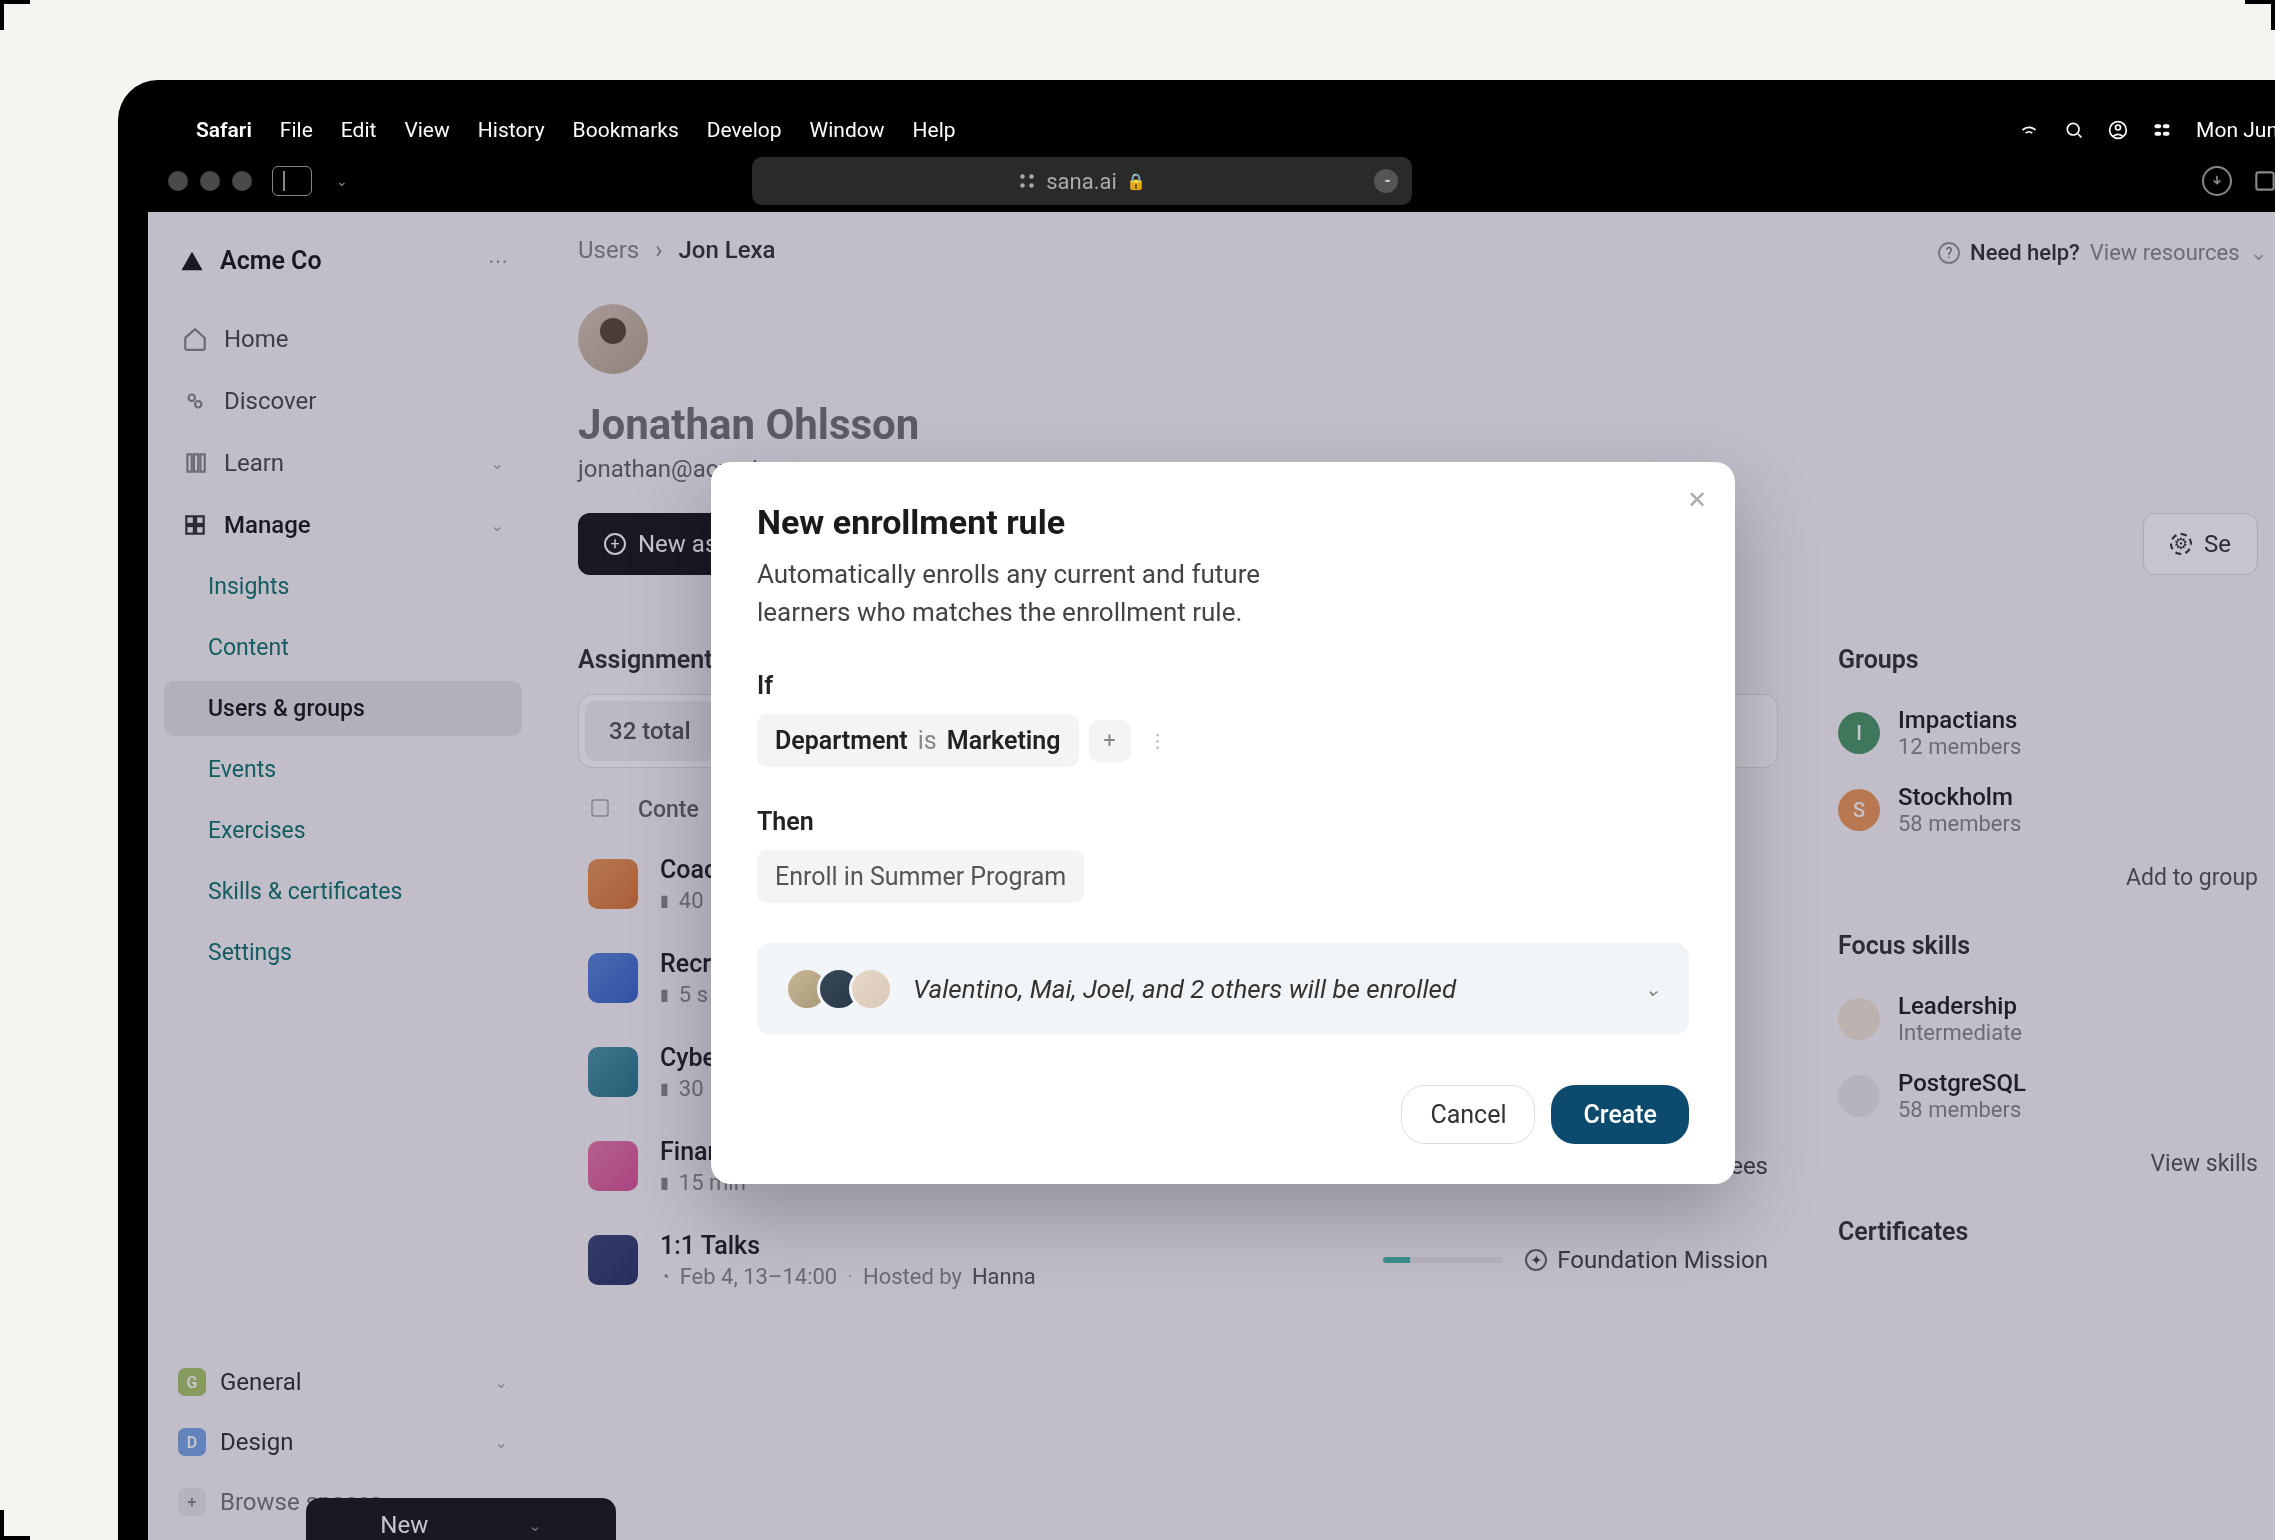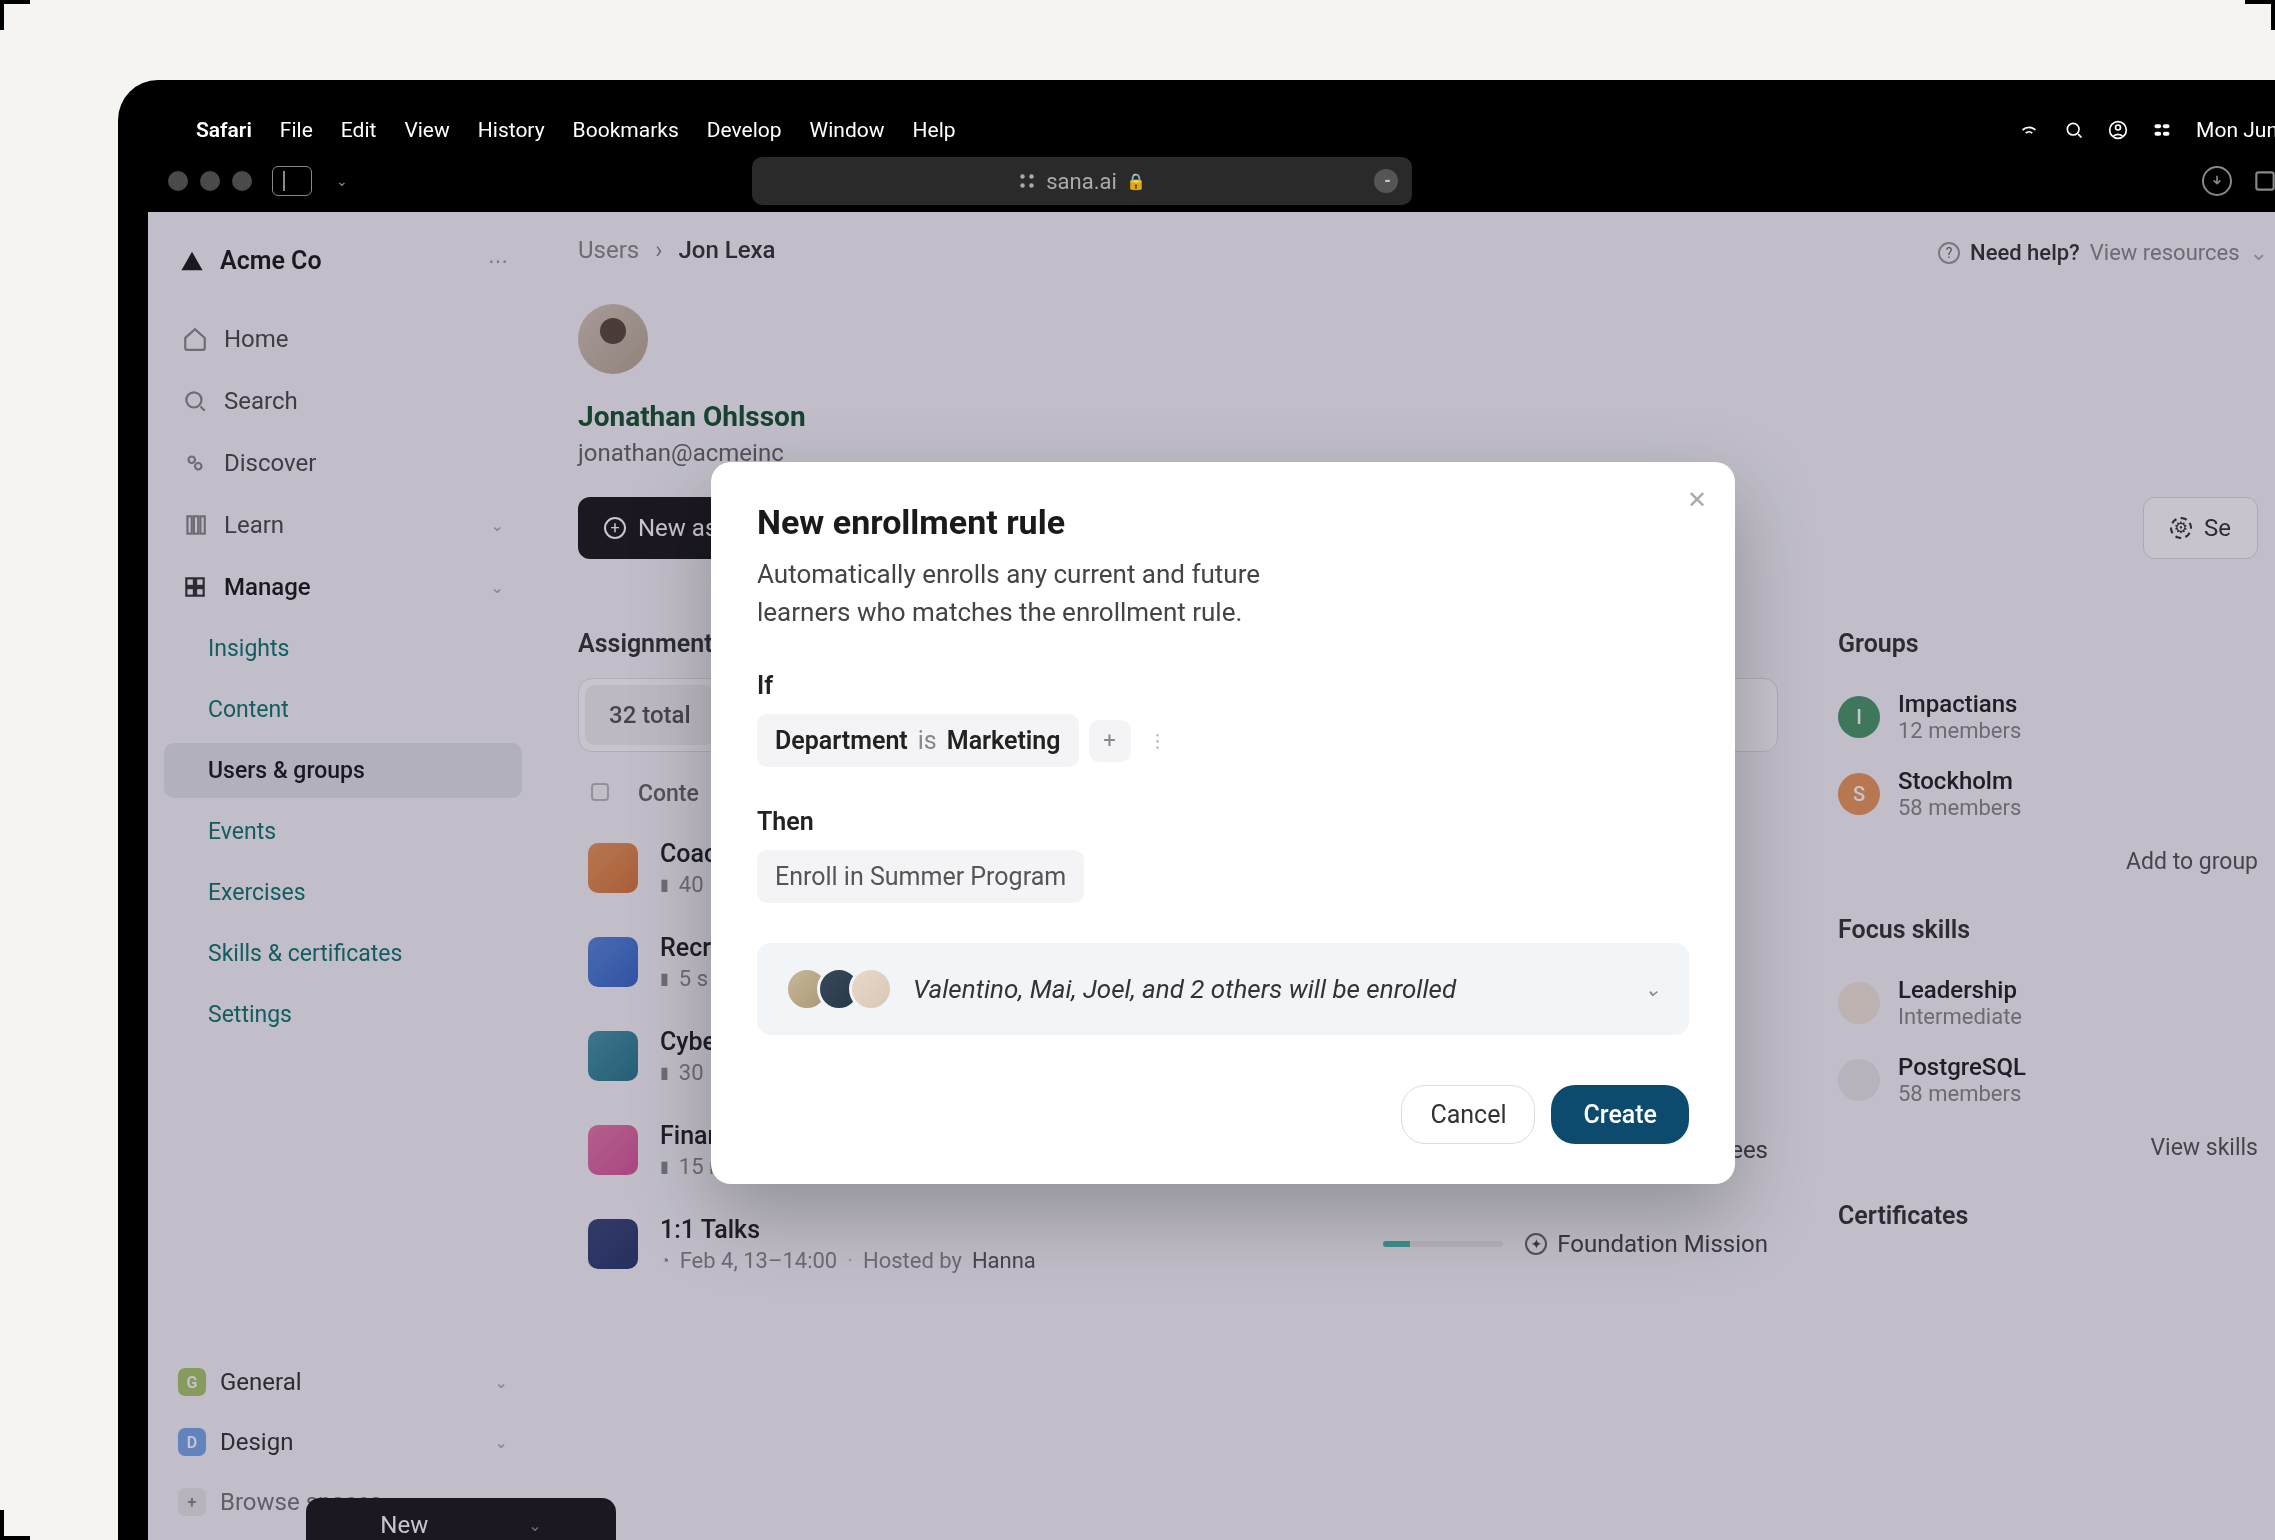--- a/index.html
+++ b/index.html
@@ -69,21 +69,21 @@
 .main { flex: 1; padding: 24px 40px; position: relative; }
 .breadcrumb-row { display: flex; align-items: center; gap: 16px; color: #888; font-size: 24px; margin-bottom: 40px; }
 .breadcrumb-current { color: #333; font-weight: 500; }
 .help-row { position: absolute; right: 30px; top: 28px; display: flex; align-items: center; gap: 10px; color: #666; font-size: 22px; }
 .help-icon { width: 22px; height: 22px; border: 2px solid #999; border-radius: 50%; display: flex; align-items: center; justify-content: center; font-size: 14px; }
 .view-resources { color: #888; }
 
 .profile-section { margin-top: 20px; }
 .avatar-lg { width: 70px; height: 70px; border-radius: 50%; background: linear-gradient(135deg, #d4c8b8, #b8a890); display: flex; align-items: center; justify-content: center; overflow: hidden; }
 .avatar-head { width: 26px; height: 26px; background: #5a4a3a; border-radius: 50%; position: relative; top: -8px; }
-.user-name { font-size: 28px; font-weight: 700; color: #14532d; margin-top: 26px; }
+.user-name { font-size: 42px; font-weight: 700; color: #737373; margin-top: 26px; }
 .user-email { font-size: 24px; color: #666; margin-top: 6px; }
 
 .action-buttons { margin-top: 30px; display: flex; gap: 16px; }
 .btn-dark { background: #1a1a1a; color: #fff; padding: 16px 26px; border-radius: 12px; font-size: 24px; display: flex; align-items: center; gap: 12px; border: none; }
 .btn-light { background: #fff; border: 1px solid #ddd; color: #333; padding: 16px 26px; border-radius: 12px; font-size: 24px; display: flex; align-items: center; gap: 12px; margin-left: auto; }
 .plus-circle { width: 22px; height: 22px; border: 2px solid currentColor; border-radius: 50%; display: flex; align-items: center; justify-content: center; font-size: 16px; line-height: 1; }
 
 .content-columns { display: flex; gap: 60px; margin-top: 70px; }
 .col-left { flex: 1.6; }
 .col-right { width: 420px; }
@@ -257,27 +257,20 @@
 
       <div class="nav-list">
         <div class="nav-item">
           <svg class="nav-icon" viewBox="0 0 24 24" fill="none" stroke="currentColor" stroke-width="2">
               <path d="M3 11 12 3l9 8v9a2 2 0 0 1-2 2H5a2 2 0 0 1-2-2z"></path>
             </svg>
           <span>Home</span>
         </div>
         <div class="nav-item">
           <svg class="nav-icon" viewBox="0 0 24 24" fill="none" stroke="currentColor" stroke-width="2">
-              <circle cx="11" cy="11" r="7"></circle>
-              <path d="m21 21-4-4"></path>
-            </svg>
-          <span>Search</span>
-        </div>
-        <div class="nav-item">
-          <svg class="nav-icon" viewBox="0 0 24 24" fill="none" stroke="currentColor" stroke-width="2">
               <circle cx="9" cy="9" r="3"></circle>
               <circle cx="15" cy="15" r="3"></circle>
             </svg>
           <span>Discover</span>
         </div>
         <div class="nav-item">
           <svg class="nav-icon" viewBox="0 0 24 24" fill="none" stroke="currentColor" stroke-width="2">
               <rect x="5" y="4" width="4" height="16"></rect>
               <rect x="11" y="4" width="4" height="16"></rect>
               <rect x="17" y="4" width="4" height="16"></rect>

